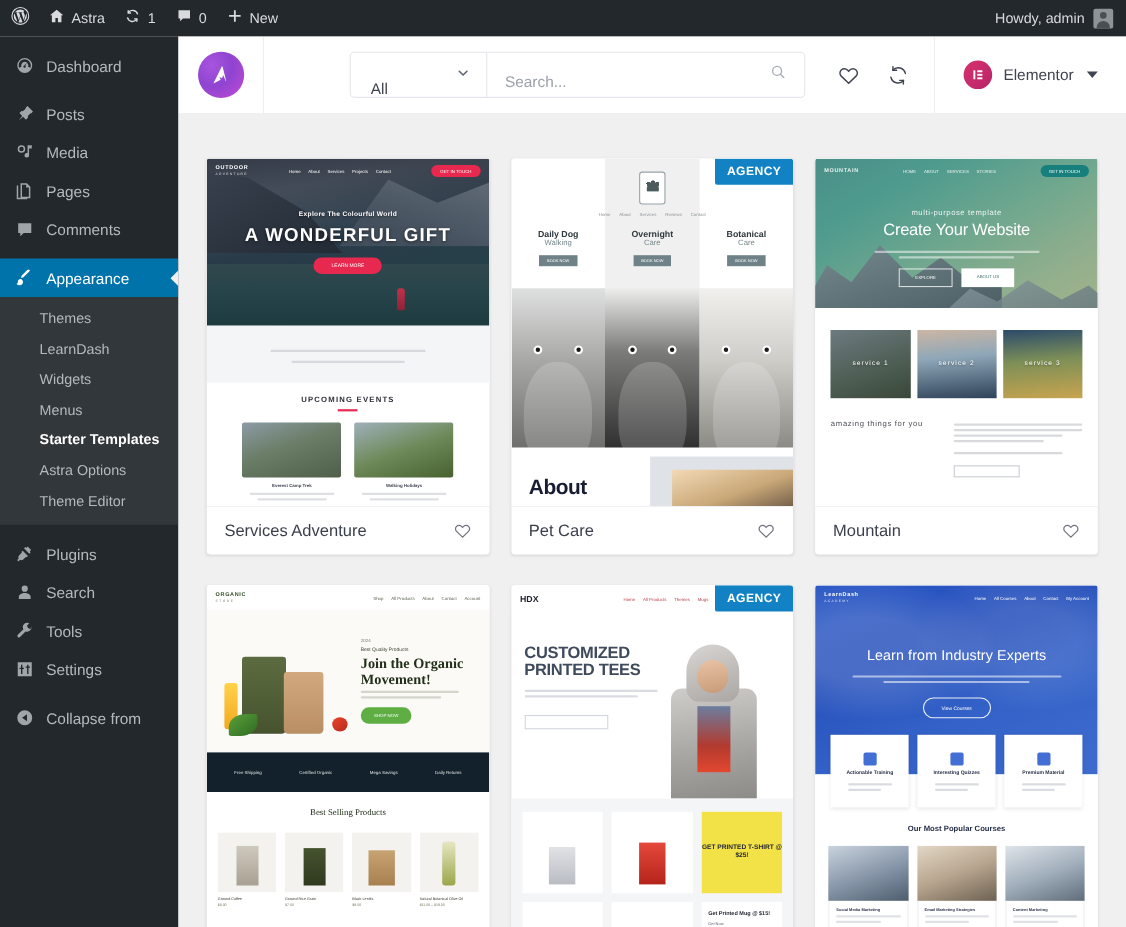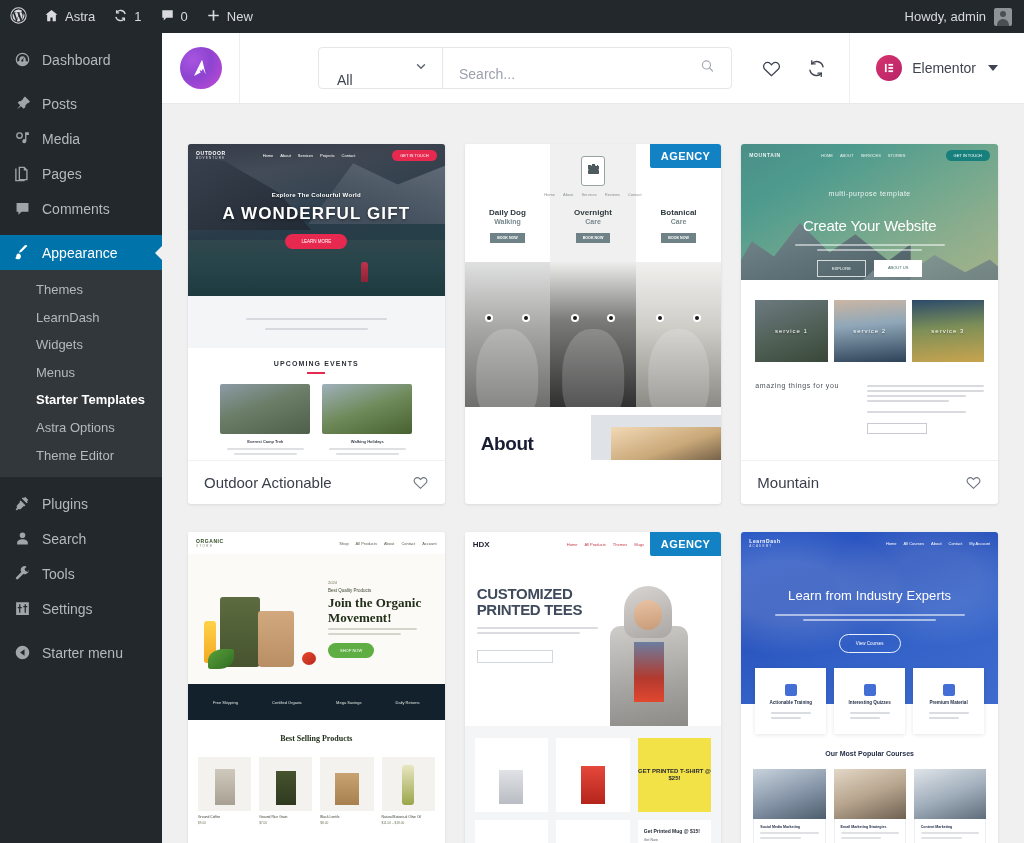--- a/index.html
+++ b/index.html
@@ -260,21 +260,21 @@
   .pc-col.mid { background:#f0f0f0; }
   .pc-logo { position:absolute; left:50%; transform:translateX(-50%); top:12px; width:24px; height:30px;
     border:1px solid #98a3a6; border-radius:3px; background:#fff; }
   .pc-logo::after { content:""; position:absolute; left:5px; top:7px; width:13px; height:10px;
     background:radial-gradient(circle at 20% 30%, #4d5b5e 0 2px, transparent 2px),
                radial-gradient(circle at 50% 20%, #4d5b5e 0 2px, transparent 2px),
                radial-gradient(circle at 80% 34%, #4d5b5e 0 2px, transparent 2px),
                radial-gradient(ellipse at 50% 80%, #4d5b5e 0 5px, transparent 6px); }
   .pc-nav { position:absolute; left:50%; transform:translateX(-50%); top:48px; display:flex; gap:8px; font-size:4px; color:#8b9296; }
   .pc-titles { position:absolute; left:0; right:0; top:64px; display:flex; text-align:center; }
-  .pc-t { flex:1;font-weight:bold; }
+  .pc-t { flex:1; }
   .pc-t b { display:block; font-size:8px; color:#2f3a3e; }
   .pc-t span { display:block; font-size:7px; color:#78888c; margin-top:1px; }
   .pc-t .bk { display:inline-block; margin-top:5px; background:#6e8288; color:#fff; font-size:3.6px; padding:3px 7px; }
   .pc-dogs { position:absolute; left:0; right:0; top:118px; height:145px; display:flex; }
   .pc-dog { flex:1; position:relative; overflow:hidden; }
   .pc-dog.d1 { background:linear-gradient(180deg,#dfe0e0 0%,#a8a9a6 45%,#6e6f6c 100%); }
   .pc-dog.d2 { background:linear-gradient(180deg,#ededec 0%,#7b7c7a 40%,#303030 100%); }
   .pc-dog.d3 { background:linear-gradient(180deg,#f1f0ee 0%,#cfcdc8 45%,#8b8a85 100%); }
   .pc-dog::before {
     content:""; position:absolute; left:50%; transform:translateX(-50%);
@@ -304,21 +304,21 @@
   .mt-hero::after {
     content:""; position:absolute; right:-4%; bottom:-8px; width:60%; height:46px;
     background: linear-gradient(160deg,#8fa0a4 0%,#5f7078 100%);
     clip-path: polygon(0 100%, 18% 44%, 34% 70%, 52% 28%, 72% 66%, 88% 38%, 100% 72%, 100% 100%);
     opacity:.8;
   }
   .mt-nav { color:#eaf3f0; }
   .mt-cta { background:#18807c; }
   .mt-copy { position:absolute; left:0; right:0; top:46px; z-index:5; color:#fff; }
   .mt-sub { font-size:7px; letter-spacing:.5px; opacity:.88; }
-  .mt-h1 { font-size:15px; margin-top:20px; letter-spacing:-.2px; }
+  .mt-h1 { font-size:15px; margin-top:4px; letter-spacing:-.2px; }
   .mt-p { width:150px; margin-top:7px; }
   .mt-btns { display:flex; gap:8px; margin-top:9px; }
   .mt-b1 { font-size:4px; padding:5px 14px; border:1px solid rgba(255,255,255,.75); color:#fff; }
   .mt-b2 { font-size:4px; padding:5px 14px; background:#fff; color:#3b6b66; }
   .mt-body { position:absolute; top:136px; left:0; right:0; bottom:0; background:#fff; padding:20px 14px 0; }
   .mt-svcs { display:flex; gap:6px; }
   .mt-svc { flex:1; height:62px; position:relative; display:flex; align-items:center; justify-content:center;
     font-size:6px; letter-spacing:1px; color:#fff; text-shadow:0 1px 2px rgba(0,0,0,.4); }
   .mt-svc.s1 { background: linear-gradient(160deg,#6c7a80 0%,#4d5d52 60%,#394739 100%); }
   .mt-svc.s2 { background: linear-gradient(175deg,#cbb6a4 0%,#8fa7b8 40%,#2e4258 100%); }
@@ -347,21 +347,21 @@
     background:linear-gradient(140deg,#e8452e 0%,#b82a1b 100%); }
   .og-copy { flex:1; }
   .og-eyebrow { font-size:4px; color:#6e7a5c; }
   .og-kicker { font-size:4.5px; color:#3b4430; margin-top:3px; }
   .og-h1 { font-family:"Liberation Serif", serif; font-size:13px; font-weight:bold; color:#22301a; line-height:1.15; margin-top:3px; }
   .og-btn { margin-top:8px; display:inline-block; background:#5fae43; color:#fff; font-size:4px; padding:5px 12px; border-radius:9px; }
   .og-strip { position:absolute; top:152px; left:0; right:0; height:36px; background:#12212c;
     display:flex; align-items:center; justify-content:space-around; padding:0 8px; }
   .og-f { color:#dfe6e2; font-size:4px; display:flex; align-items:center; gap:4px; }
   .og-body { position:absolute; top:188px; left:0; right:0; bottom:0; background:#fff; padding-top:14px; }
-  .og-h2 { text-align:center; font-family:"Liberation Serif", serif; font-size:8px; font-weight:bold; color:#22301a; }
+  .og-h2 { text-align:center; font-family:"Liberation Serif", serif; font-size:8px; font-weight:normal; color:#22301a; }
   .og-prods { display:flex; gap:8px; justify-content:center; margin-top:14px; padding:0 10px; }
   .og-p { flex:1; }
   .og-pimg { height:54px; background:#f3f2ee; position:relative; }
   .og-pimg i { position:absolute; left:50%; transform:translateX(-50%); bottom:6px; display:block; }
   .og-pimg.p1 i { width:20px; height:36px; background:linear-gradient(180deg,#cfc9bd 0%,#a8a092 100%); }
   .og-pimg.p2 i { width:20px; height:34px; background:linear-gradient(180deg,#46532e 0%,#30391f 100%); }
   .og-pimg.p3 i { width:24px; height:32px; background:linear-gradient(180deg,#c8a372 0%,#a8804f 100%); }
   .og-pimg.p4 i { width:12px; height:40px; border-radius:3px; background:linear-gradient(180deg,#e8e6c2 0%,#9aa64a 100%); }
 
   
@@ -587,21 +587,21 @@
   </div>
 
   <div class="menu-sep"></div>
 
   <div class="menu-item">
     <span class="mi-icon">
       <svg width="17" height="17" viewBox="0 0 20 20" fill="currentColor">
           <path d="M10 2a8 8 0 1 0 0 16 8 8 0 0 0 0-16zm2.4 4.2v7.6L7.2 10z"></path>
         </svg>
     </span>
-    <span>Starter menu</span>
+    <span>Collapse from</span>
   </div>
 </div>
 
 <div id="main">
 
   <div id="stbar">
 
     <div class="st-logo-wrap">
       <div class="astra-logo">
         <svg width="24" height="24" viewBox="0 0 24 24" fill="#fff">
@@ -715,21 +715,21 @@
                       <div class="ln1 w85" style="margin:4px auto 0"></div>
                       <div class="ln1 w70" style="margin:3px auto 0"></div>
                     </div>
 
                 </div>
               </div>
             </div>
           </div>
         </div>
         <div class="card-foot">
-          <span class="card-title">Outdoor Actionable</span>
+          <span class="card-title">Services Adventure</span>
           <span class="fav">
             <svg width="17" height="17" viewBox="0 0 24 24" fill="none" stroke="currentColor" stroke-width="1.6">
                 <path d="M12 20.2 4.3 12.8a4.5 4.5 0 0 1 0-6.4 4.5 4.5 0 0 1 6.4 0l1.3 1.3 1.3-1.3a4.5 4.5 0 0 1 6.4 0 4.5 4.5 0 0 1 0 6.4z"></path>
               </svg>
           </span>
         </div>
       </div>
 
       <div class="card">
         <div class="thumb">
@@ -778,20 +778,28 @@
                   <span class="pc-eye l"></span>
                   <span class="pc-eye r"></span>
                 </div>
             </div>
             <div class="pc-about">
               <div class="pc-ab-h">About</div>
 
               <div class="pc-ab-img"></div>
             </div>
           </div>
+        </div>
+        <div class="card-foot">
+          <span class="card-title">Pet Care</span>
+          <span class="fav">
+            <svg width="17" height="17" viewBox="0 0 24 24" fill="none" stroke="currentColor" stroke-width="1.6">
+                <path d="M12 20.2 4.3 12.8a4.5 4.5 0 0 1 0-6.4 4.5 4.5 0 0 1 6.4 0l1.3 1.3 1.3-1.3a4.5 4.5 0 0 1 6.4 0 4.5 4.5 0 0 1 0 6.4z"></path>
+              </svg>
+          </span>
         </div>
       </div>
 
       <div class="card">
         <div class="thumb">
           <div class="site">
             <div class="mt-hero">
               <div class="m-nav mt-nav">
                 <div class="m-brand">MOUNTAIN</div>
                 <div class="m-links">

